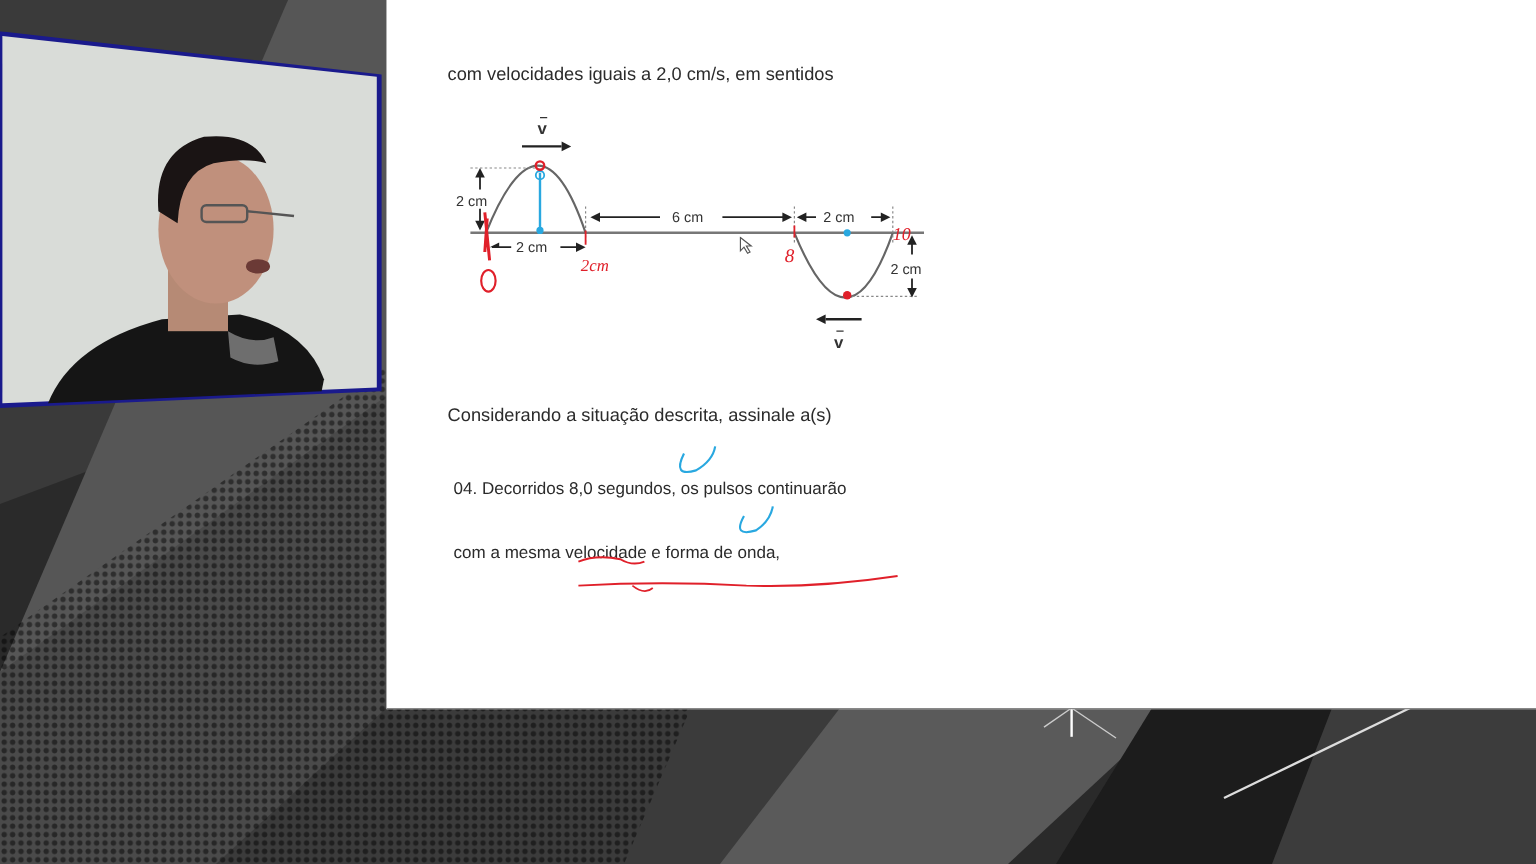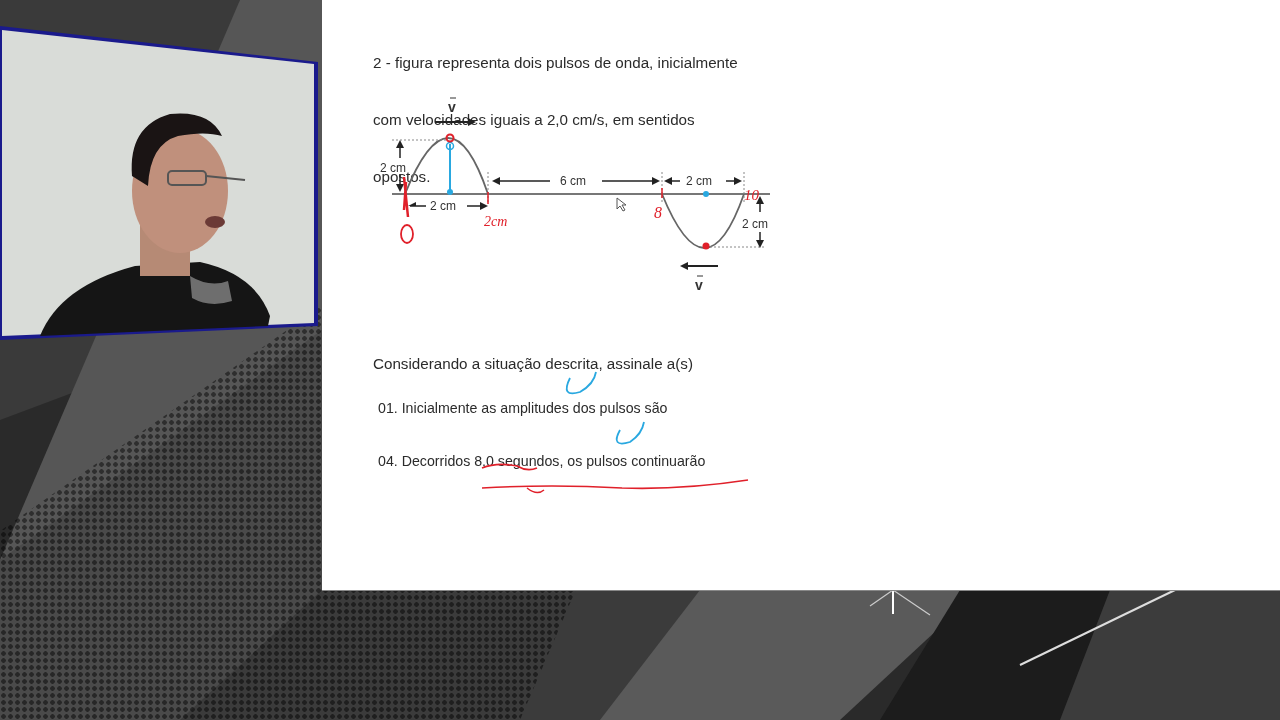--- a/index.html
+++ b/index.html
@@ -22,21 +22,21 @@
   .doc {
     position:absolute; left:322px; top:0; width:958px; height:590px;
     background:#ffffff; border-bottom:1px solid #888;
     overflow:hidden;
   }
   .doc-text {
     position:absolute; left:51px; color:#2b2b2b; font-size:15.2px; line-height:19px;
     white-space:pre;
   }
   .q-title { top:15px; }
-  .q-prompt { top:316px; }
+  .q-prompt { top:299px; }
   .opts { left:56px; top:365px; font-size:14.2px; line-height:17.6px; }
   .opts div { white-space:pre; }
   .diagram { position:absolute; left:48px; top:92px; }
   
   .cam {
     position:absolute; left:0; top:26px; width:318px; height:316px;
   }
   .cam svg { position:absolute; left:0; top:0; }
   .cursor-icon { position:absolute; left:615px; top:197px; }
 </style>
@@ -55,23 +55,21 @@
     <line x1="1175" y1="590" x2="1020" y2="665" stroke="#dddddd" stroke-width="2"></line>
     <line x1="893" y1="590" x2="893" y2="614" stroke="#ffffff" stroke-width="2"></line>
     <line x1="893" y1="590" x2="930" y2="615" stroke="#cccccc" stroke-width="1.2"></line>
     <line x1="893" y1="590" x2="870" y2="606" stroke="#cccccc" stroke-width="1.2"></line>
   </svg>
   <div class="dots"></div>
 </div>
 
 <div class="doc">
   <div class="doc-text q-title">
-    <div>2 - figura representa dois pulsos de onda, inicialmente</div>
     <div>com velocidades iguais a 2,0 cm/s, em sentidos</div>
-    <div>opostos.</div>
   </div>
 
   <svg class="diagram" width="460" height="210">
 
     <line x1="22" y1="102" x2="400" y2="102" stroke="#777" stroke-width="2"></line>
 
     <path d="M35,102 Q80,-10 118,102" fill="none" stroke="#666" stroke-width="1.8"></path>
 
     <path d="M292,102 Q336,210 374,102" fill="none" stroke="#666" stroke-width="1.8"></path>
 
@@ -135,22 +133,22 @@
     <text x="284" y="126" font-size="16" fill="#e0202a" font-family="Liberation Serif, serif" font-style="italic">8</text>
     <line x1="292" y1="96" x2="292" y2="106" stroke="#e0202a" stroke-width="1.5"></line>
     <text x="374" y="108" font-size="15" fill="#e0202a" font-family="Liberation Serif, serif" font-style="italic">10</text>
   </svg>
 
   <div class="doc-text q-prompt">
     <div>Considerando a situação descrita, assinale a(s)</div>
   </div>
 
   <div class="doc-text opts">
-    <div>01. Inicialmente as amplitudes dos pulsos são</div>
     <div>04. Decorridos 8,0 segundos, os pulsos continuarão</div>
+    <div>com a mesma velocidade e forma de onda,</div>
     
     
     
     
     
     
     
     
     
   </div>

